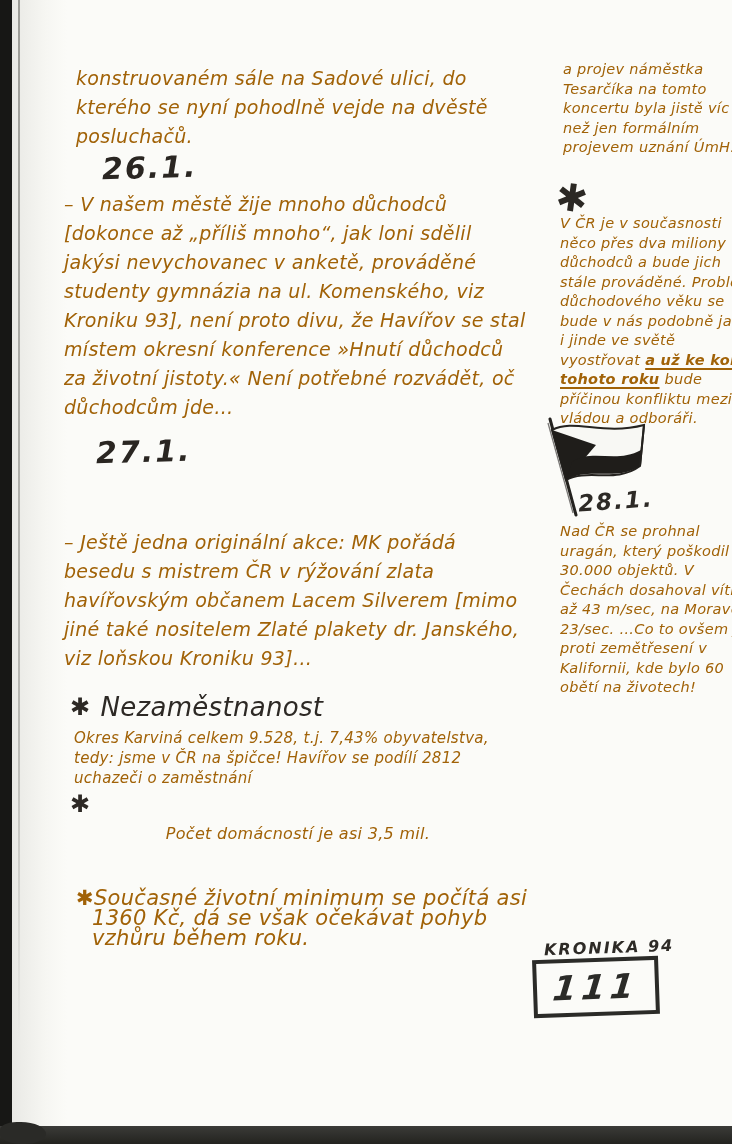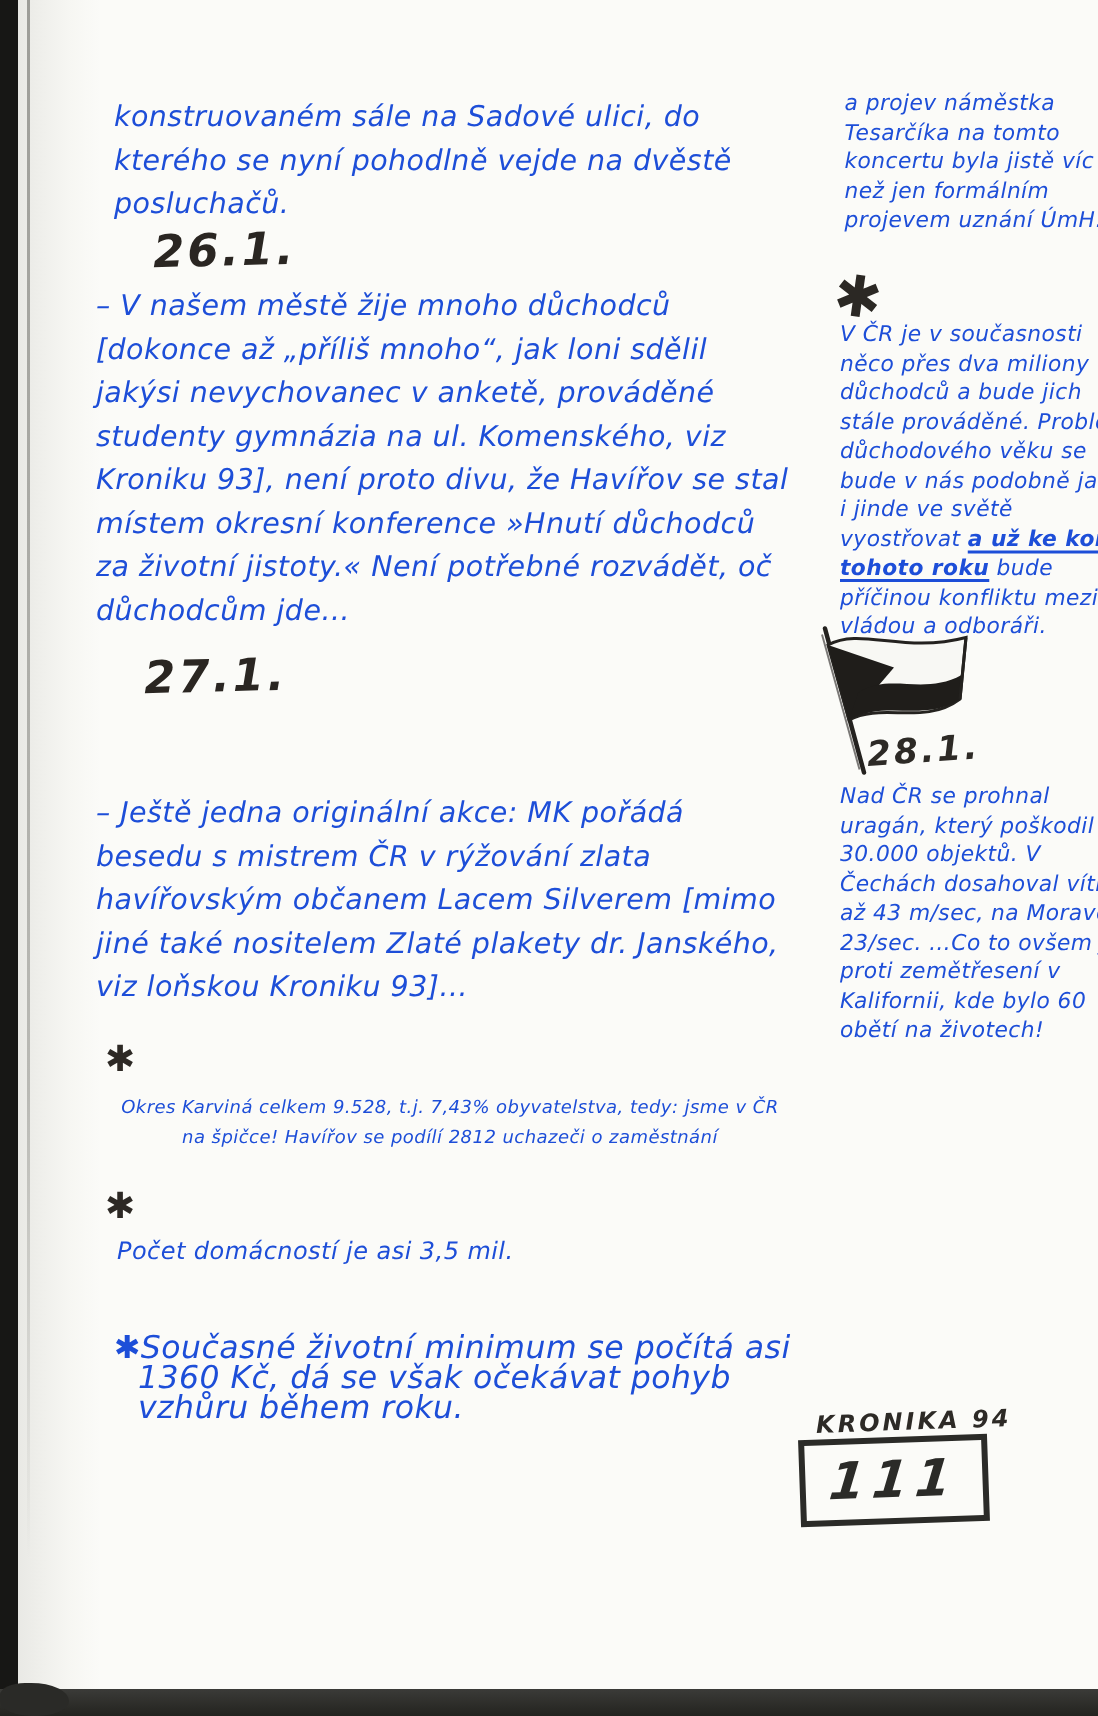--- a/index.html
+++ b/index.html
@@ -23,27 +23,27 @@
   }
   .scan-edge-bottom{
     position:absolute;left:0;top:1126px;width:732px;height:18px;
     background:linear-gradient(to bottom,#3b3b38,#23231f);
   }
   .scan-blob{
     position:absolute;left:0;top:1122px;width:46px;height:22px;
     background:#2a2a27;border-radius:40% 60% 50% 50%;
   }
   
-  .hw{color:#1d4ed8;font-style:italic;letter-spacing:.3px;}
+  .hw{color:#a16207;font-style:italic;letter-spacing:.3px;}
   .para-main{position:absolute;font-size:19px;line-height:29px;}
   .date-head{position:absolute;font-weight:bold;font-size:30px;color:#2a2622;transform:rotate(-1.5deg);letter-spacing:2px;}
   .sec-head{position:absolute;font-size:26px;color:#2d2925;display:flex;align-items:center;gap:10px;}
   .sec-head .star{font-size:24px;font-style:normal;}
-  .small-para{position:absolute;font-size:12px;line-height:20px;text-align:center;}
-  .fam-lines{position:absolute;font-size:16px;line-height:24px;}
+  .small-para{position:absolute;font-size:15px;line-height:20px;}
+  .fam-lines{position:absolute;font-size:16px;line-height:24px;text-align:center;}
   .note-para{position:absolute;font-size:21px;line-height:20px;padding-left:16px;text-indent:-16px;}
   .rc{position:absolute;font-size:14.5px;line-height:19.5px;width:196px;margin-left:26px;}
   .big-star{position:absolute;font-size:38px;color:#2b2824;font-style:normal;transform:rotate(8deg);}
   .underlined{text-decoration:underline;text-decoration-thickness:2px;text-underline-offset:3px;font-weight:bold;}
   .date-small{position:absolute;font-size:23px;font-weight:bold;color:#2d2a26;transform:rotate(-4deg);letter-spacing:2px;}
   .kronika{position:absolute;font-size:16px;font-weight:bold;color:#2d2a26;letter-spacing:2px;transform:rotate(-2deg);}
   .pagebox{
     position:absolute;left:533px;top:958px;width:118px;height:50px;
     border:4px solid #2b2b28;transform:rotate(-2deg);
     display:flex;align-items:center;justify-content:center;
@@ -66,20 +66,21 @@
 <div class="hw date-head" style="left:102px;top:150px;">26.1.</div>
 
 <div class="hw para-main" style="left:64px;top:190px;width:462px;">– V našem městě žije mnoho důchodců [dokonce až „příliš mnoho“, jak loni sdělil jakýsi nevychovanec v anketě, prováděné studenty gymnázia na ul. Komenského, viz Kroniku 93], není proto divu, že Havířov se stal místem okresní konference »Hnutí důchodců za životní jistoty.« Není potřebné rozvádět, oč důchodcům jde…</div>
 
 <div class="hw date-head" style="left:96px;top:434px;">27.1.</div>
 
 <div class="hw para-main" style="left:64px;top:484px;width:462px;margin-top:44px;">– Ještě jedna originální akce: MK pořádá besedu s mistrem ČR v rýžování zlata havířovským občanem Lacem Silverem [mimo jiné také nositelem Zlaté plakety dr. Janského, viz loňskou Kroniku 93]…</div>
 
 <div class="hw sec-head" style="left:70px;top:692px;">
   <span class="star">✱</span>
+  <span>Nezaměstnanost</span>
 </div>
 <div class="hw small-para" style="left:74px;top:728px;width:452px;">Okres Karviná celkem 9.528, t.j. 7,43% obyvatelstva, tedy: jsme v ČR na špičce! Havířov se podílí 2812 uchazeči o zaměstnání</div>
 
 <div class="hw sec-head" style="left:70px;top:790px;font-size:24px;">
   <span class="star">✱</span>
 </div>
 <div class="hw fam-lines" style="left:78px;top:822px;width:440px;">
   <div>Počet domácností je asi 3,5 mil.</div>
 </div>
 

